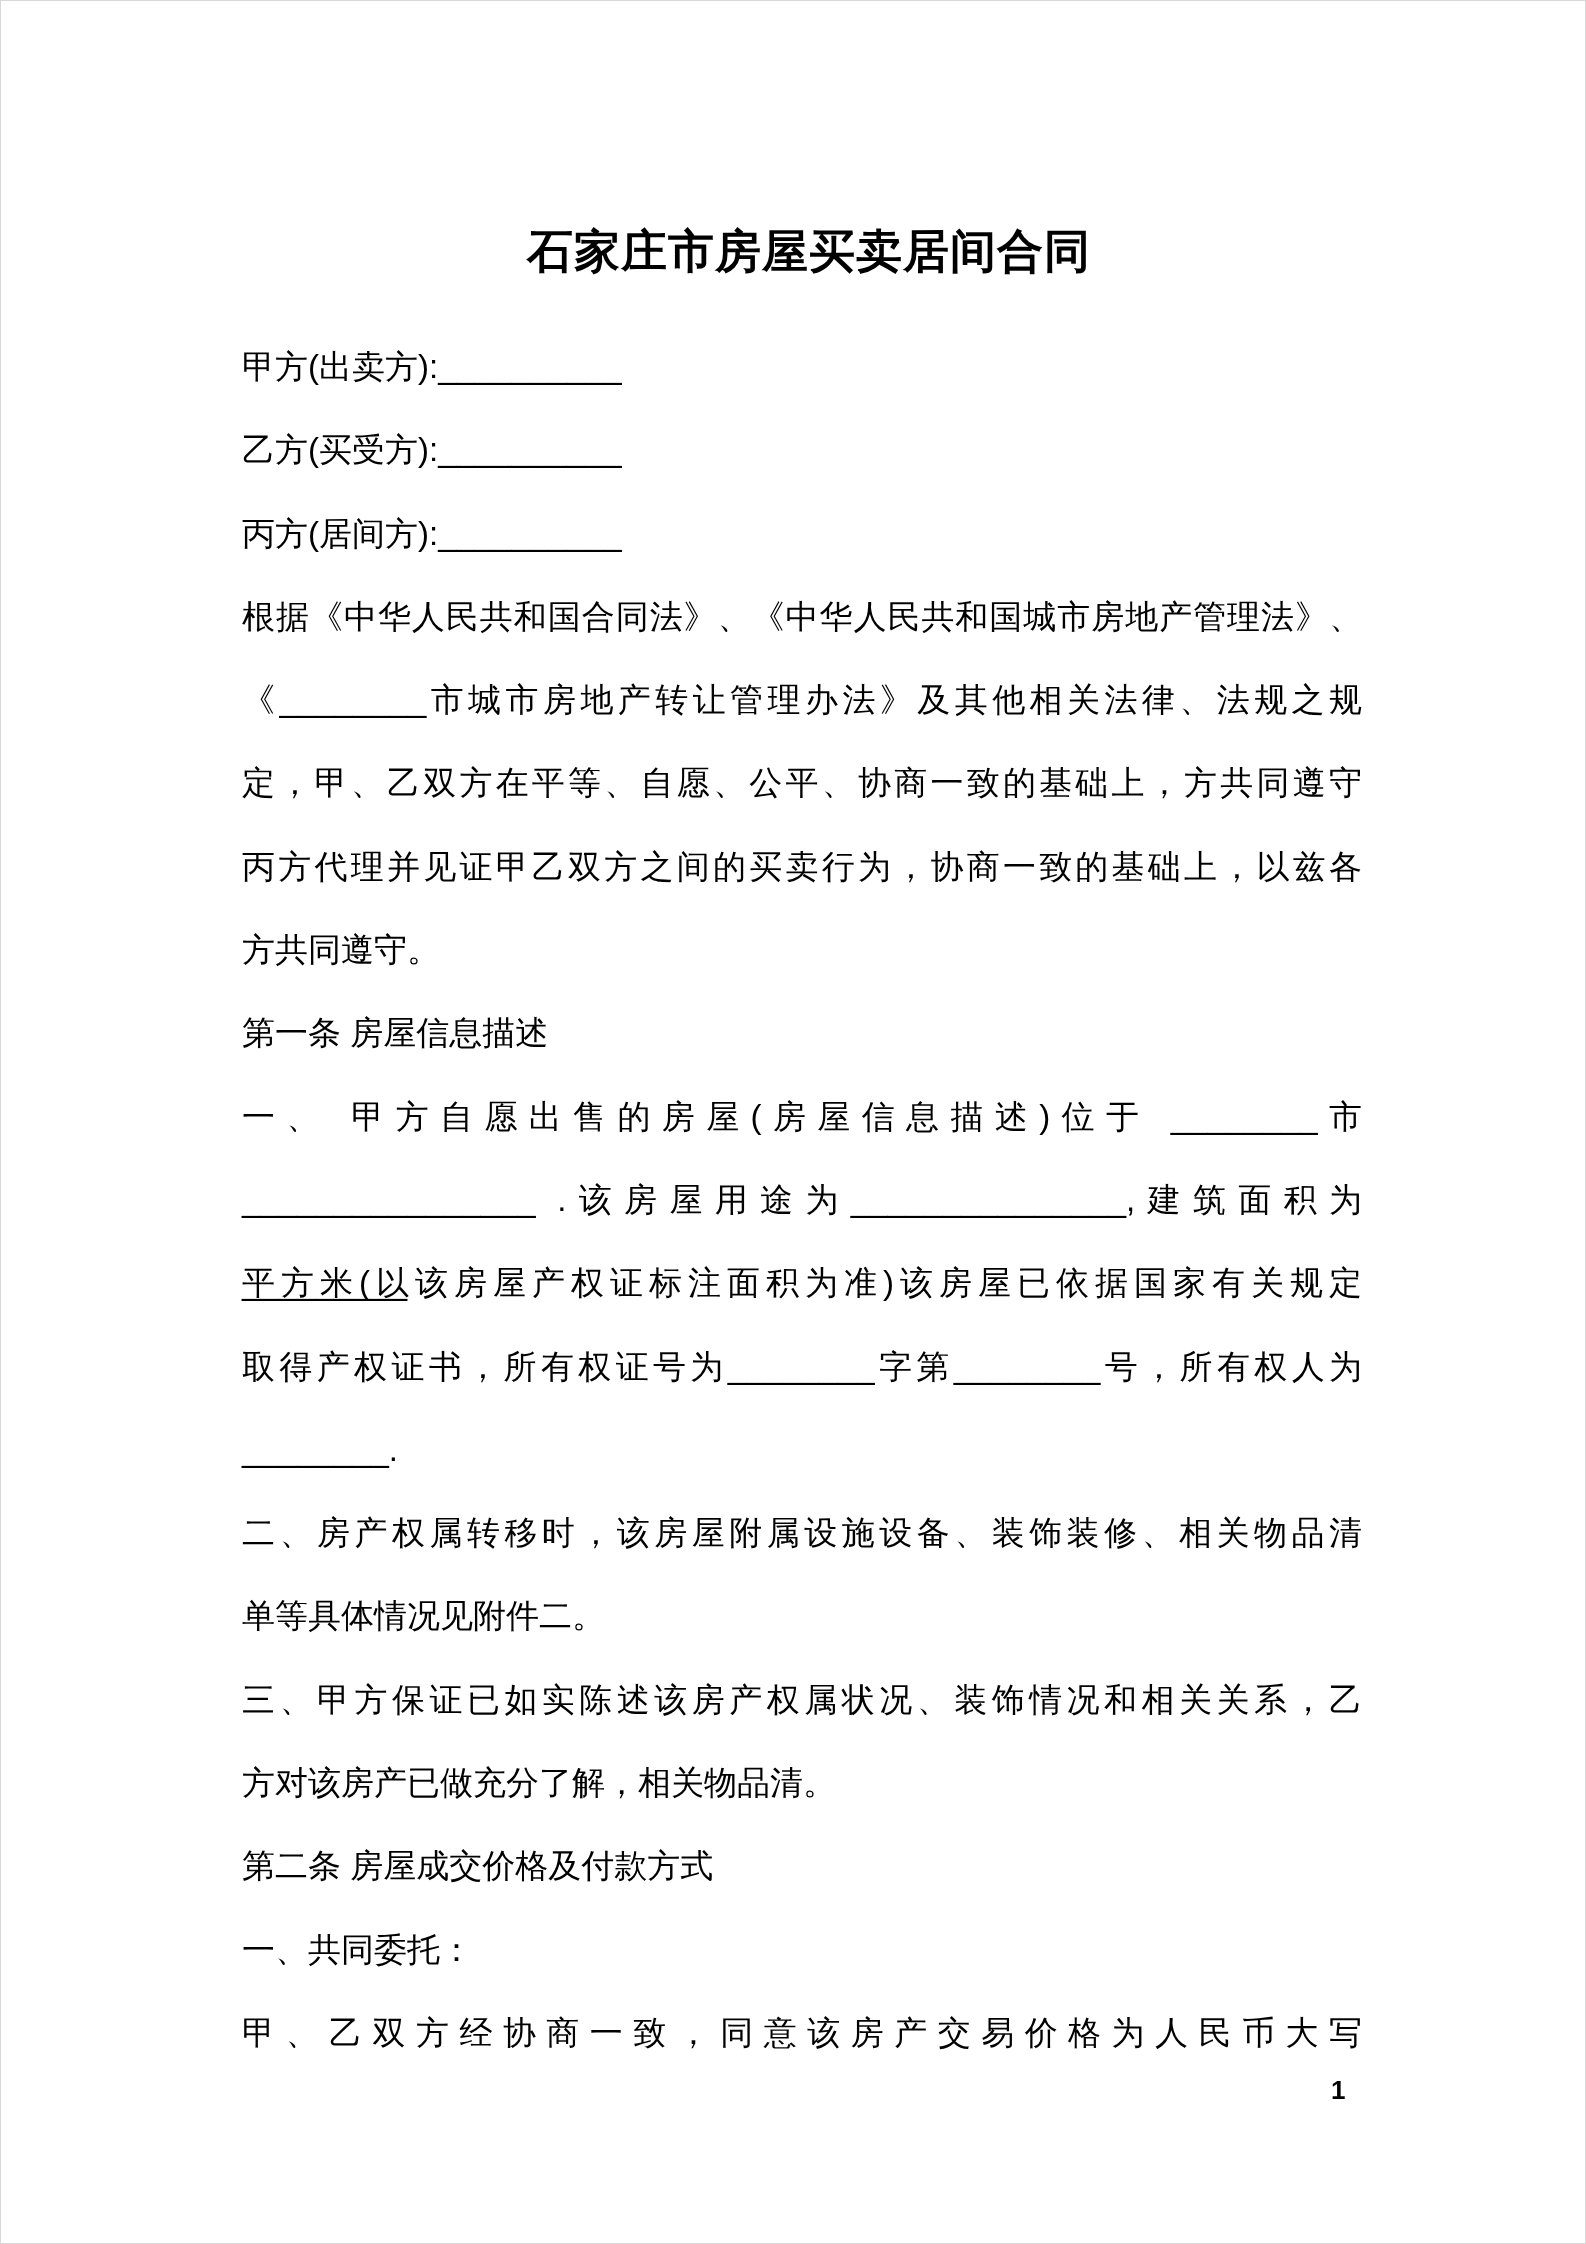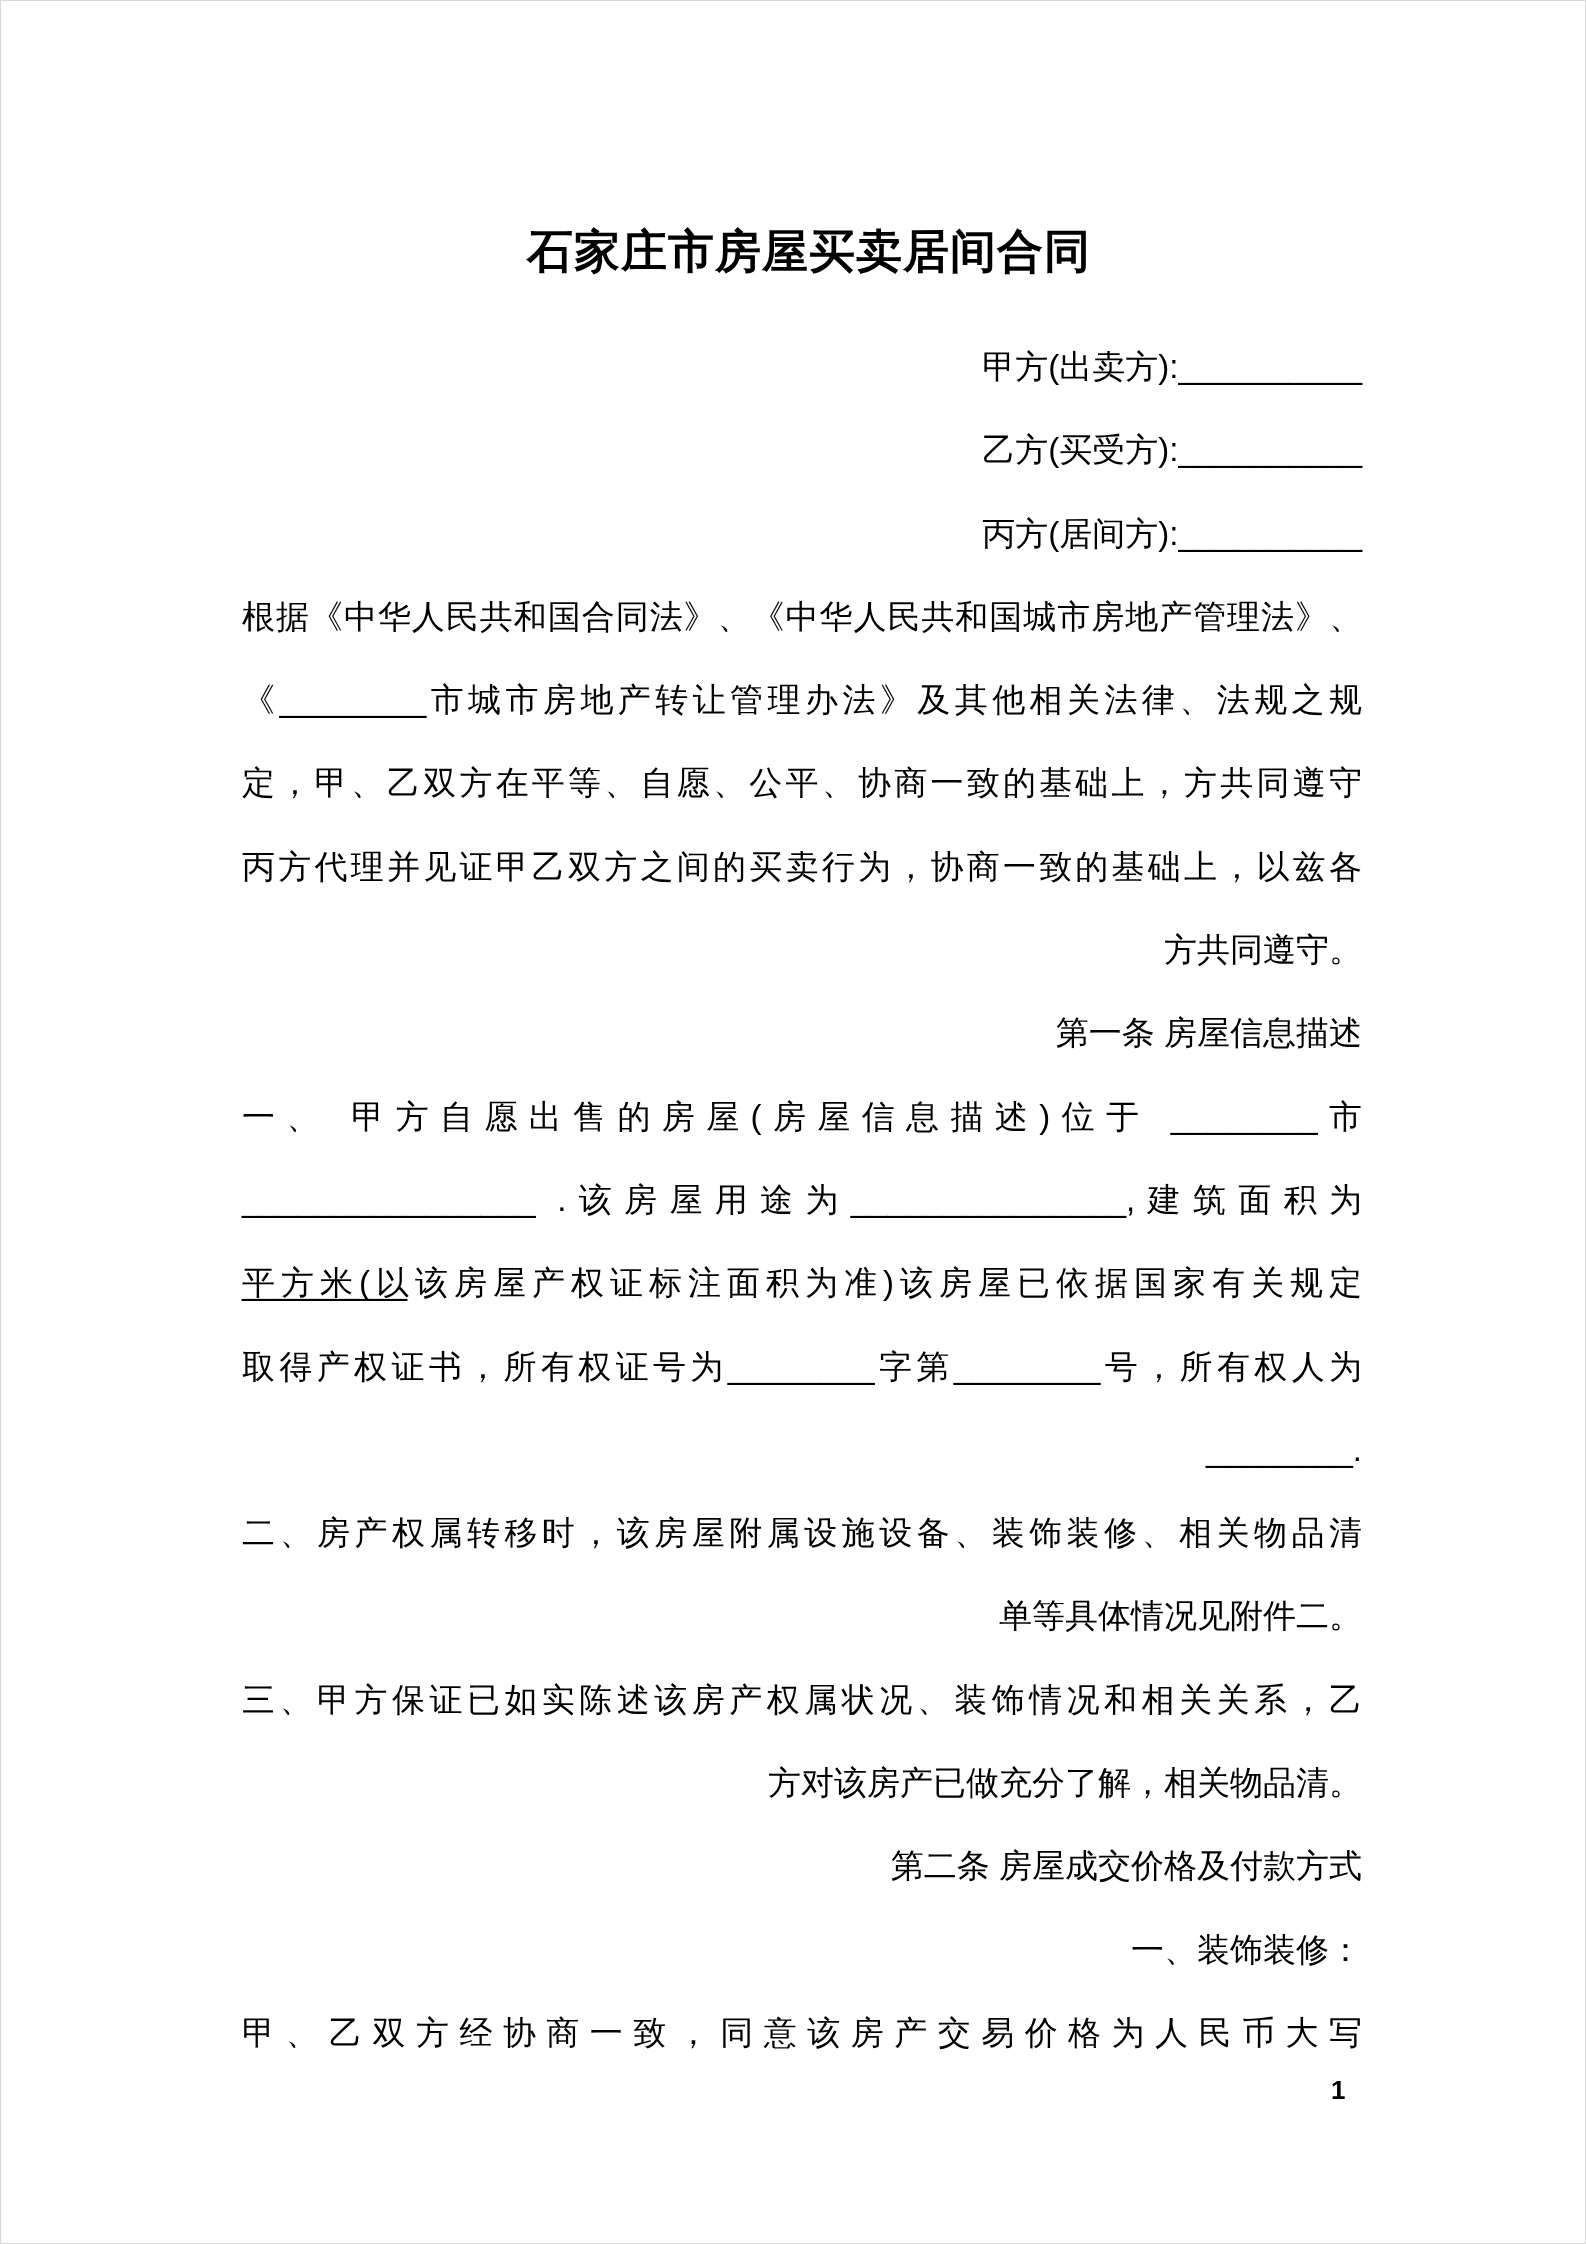--- a/index.html
+++ b/index.html
@@ -33,21 +33,21 @@
     position: absolute;
     top: 324px;
     left: 241px;
     width: 1120px;
   }
   .line {
     height: 83.3px;
     line-height: 83.3px;
     font-size: 33px;
     white-space: pre;
-    text-align: right;
+    text-align: left;
   }
   .line.justify {
     white-space: normal;
     text-align: justify;
     text-align-last: justify;
     text-justify: inter-character;
   }
   .page-number {
     position: absolute;
     top: 2074px;
@@ -76,18 +76,18 @@
       <div class="line justify">一、 甲方自愿出售的房屋(房屋信息描述)位于 ________市</div>
       <div class="line justify">________________ .该房屋用途为_______________,建筑面积为_________</div>
       <div class="line justify">平方米(以该房屋产权证标注面积为准)该房屋已依据国家有关规定</div>
       <div class="line justify">取得产权证书，所有权证号为________字第________号，所有权人为</div>
       <div class="line">________.</div>
       <div class="line justify">二、房产权属转移时，该房屋附属设施设备、装饰装修、相关物品清</div>
       <div class="line">单等具体情况见附件二。</div>
       <div class="line justify">三、甲方保证已如实陈述该房产权属状况、装饰情况和相关关系，乙</div>
       <div class="line">方对该房产已做充分了解，相关物品清。</div>
       <div class="line">第二条 房屋成交价格及付款方式</div>
-      <div class="line">一、装饰装修：</div>
+      <div class="line">一、共同委托：</div>
       <div class="line justify">甲、乙双方经协商一致，同意该房产交易价格为人民币大写</div>
     </div>
 
   <div class="page-number">1</div>
 </div>
 
 </body></html>

